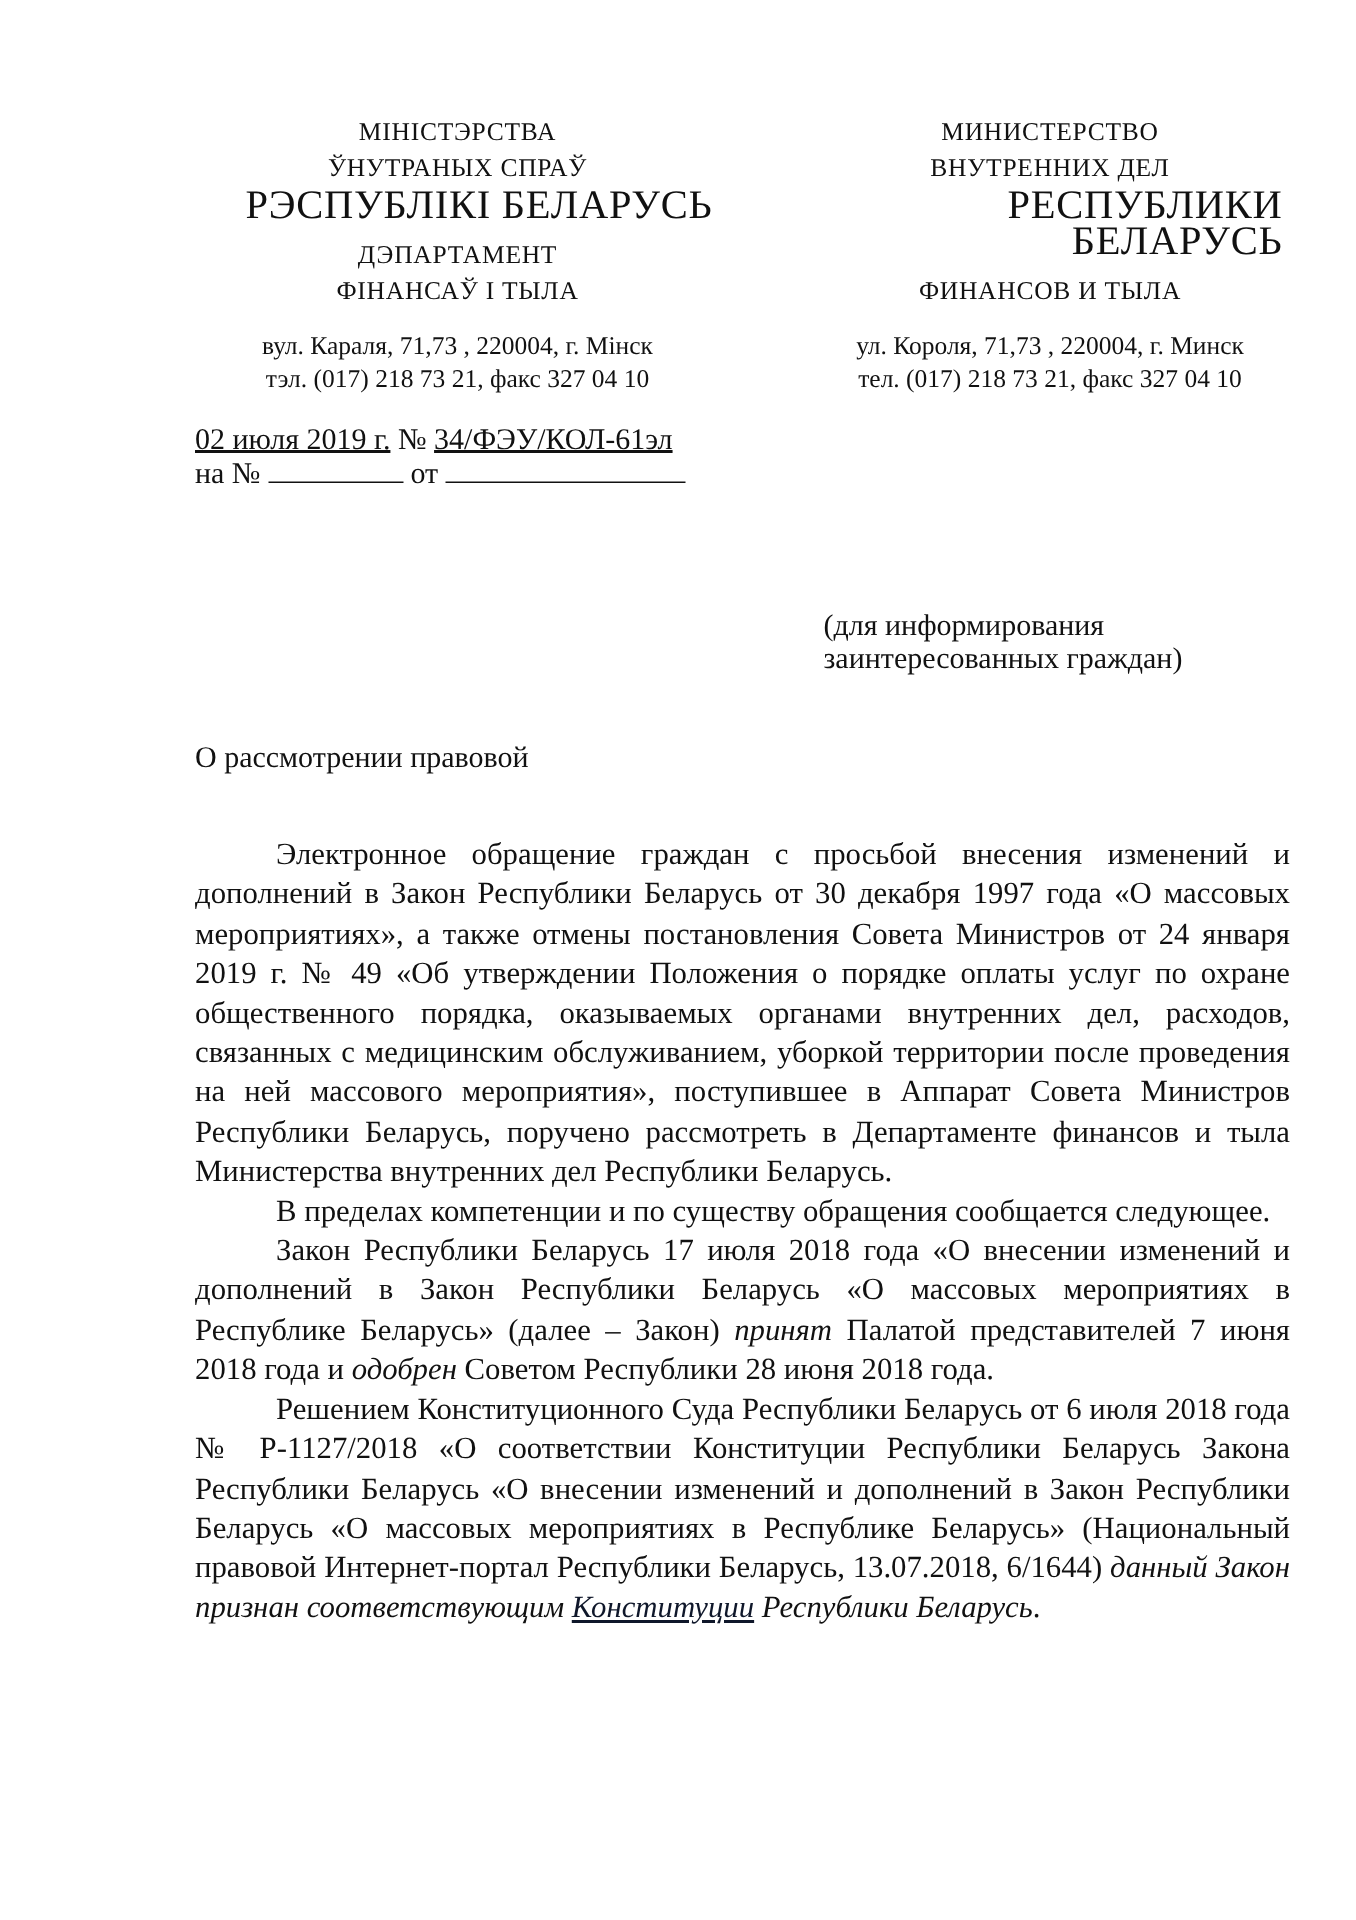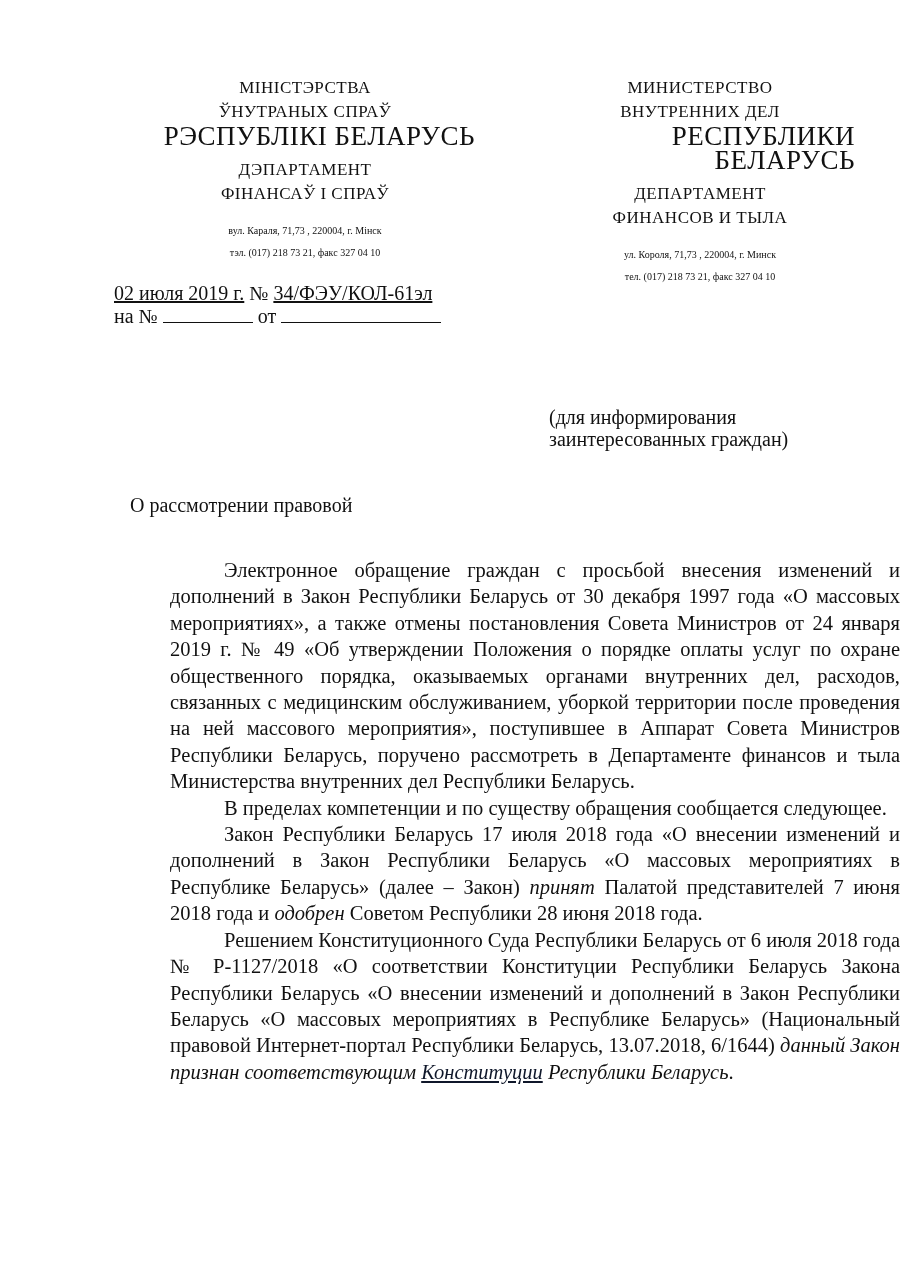--- a/index.html
+++ b/index.html
@@ -5,57 +5,56 @@
   html, body { margin: 0; padding: 0; background: #ffffff; }
   body {
     width: 904px; height: 1280px; position: relative; overflow: hidden;
     font-family: "Liberation Serif", "DejaVu Serif", serif;
     color: #111111;
   }
   .abs { position: absolute; }
   .hdr-col { position: absolute; text-align: center; }
   .hdr-col .big { font-size: 17px; line-height: 24px; letter-spacing: 0.5px; }
   .hdr-col .big2 { font-size: 27px; line-height: 24px; letter-spacing: 0.5px; text-align: right; }
-  .hdr-col .small { font-size: 10px; line-height: 22px; }
+  .hdr-col .small { font-size: 17px; line-height: 22px; }
   .col-left { left: 135px; width: 340px; top: 76px; }
   .col-right { left: 545px; width: 310px; top: 76px; }
   .gap1 { height: 10px; }
   .gap2 { height: 14px; }
-  .regline { left: 114px; font-size: 20px; line-height: 22px; }
+  .regline { left: 130px; font-size: 20px; line-height: 22px; }
   .u { text-decoration: underline; }
   .blank { display: inline-block; border-bottom: 1px solid #111; height: 16px; vertical-align: baseline; }
   .recipient { left: 549px; top: 406px; font-size: 20px; line-height: 22px; }
   .subject { left: 130px; top: 493px; font-size: 20px; line-height: 24px; }
-  .body-text { position: absolute; left: 130px; top: 557px; width: 730px; font-size: 20.5px; line-height: 26.4px; text-align: justify; margin-left: 40px; }
+  .body-text { position: absolute; left: 130px; top: 557px; width: 730px; font-size: 20.5px; line-height: 26.4px; text-align: justify; }
   .body-text p { margin: 0; text-indent: 54px; }
   .body-text p.first { text-indent: 54px; }
   .body-text i { font-style: italic; }
   .link { color: #0f172a; text-decoration: underline; }
 </style>
 </head>
 <body>
 
 <div class="hdr-col col-left">
   <div class="big">МІНІСТЭРСТВА</div>
   <div class="big">ЎНУТРАНЫХ СПРАЎ</div>
   <div class="big2">РЭСПУБЛІКІ БЕЛАРУСЬ</div>
   <div class="gap1"></div>
   <div class="big">ДЭПАРТАМЕНТ</div>
-  <div class="big">ФІНАНСАЎ І СПРАЎ</div>
+  <div class="big">ФІНАНСАЎ І ТЫЛА</div>
   <div class="gap2"></div>
   <div class="small">вул. Караля, 71,73 , 220004, г. Мінск</div>
   <div class="small">тэл. (017) 218 73 21, факс 327 04 10</div>
 </div>
 
 <div class="hdr-col col-right">
   <div class="big">МИНИСТЕРСТВО</div>
   <div class="big">ВНУТРЕННИХ ДЕЛ</div>
   <div class="big2">РЕСПУБЛИКИ БЕЛАРУСЬ</div>
   <div class="gap1"></div>
-  <div class="big">ДЕПАРТАМЕНТ</div>
   <div class="big">ФИНАНСОВ И ТЫЛА</div>
   <div class="gap2"></div>
   <div class="small">ул. Короля, 71,73 , 220004, г. Минск</div>
   <div class="small">тел. (017) 218 73 21, факс 327 04 10</div>
 </div>
 
 <div class="abs regline" style="top:282px;">
   <span class="u">02 июля 2019 г.</span>
   <span>№</span>
   <span class="u">34/ФЭУ/КОЛ-61эл</span>

